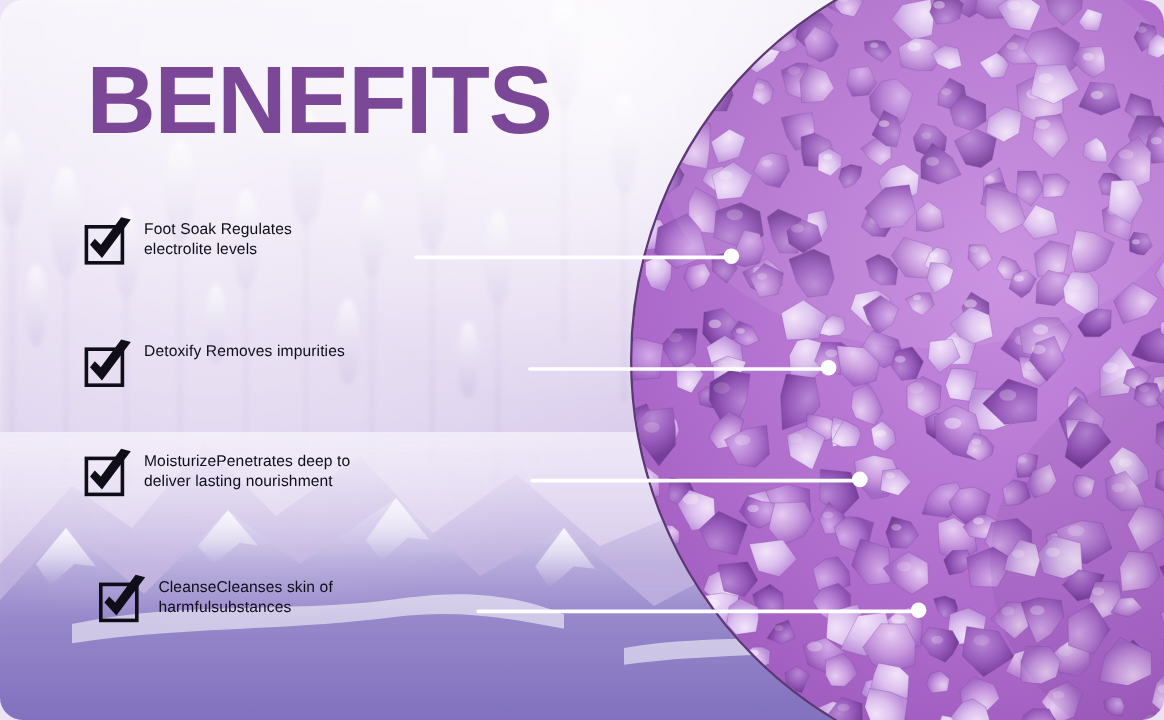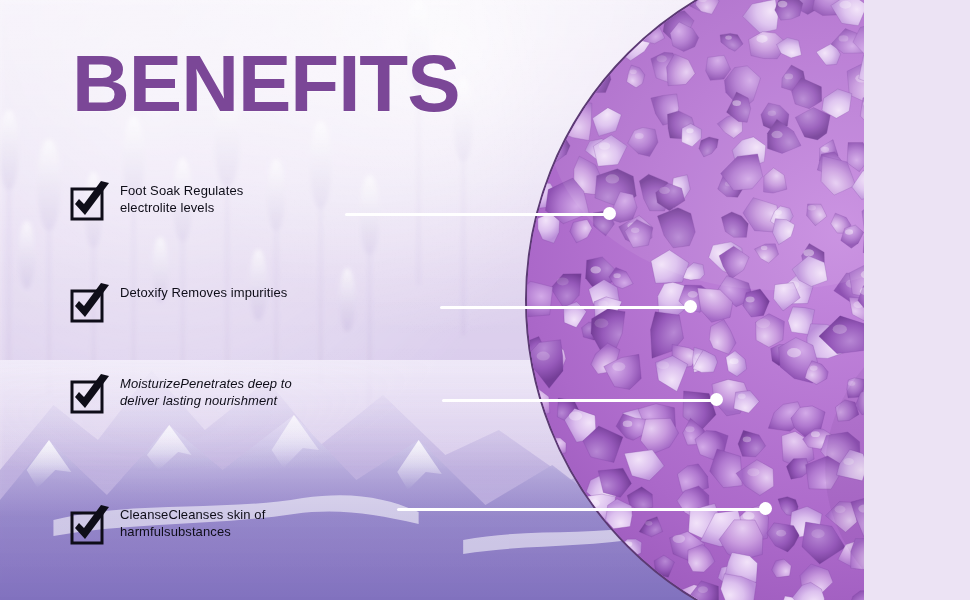--- a/index.html
+++ b/index.html
@@ -3,23 +3,24 @@
 <meta charset="utf-8">
 <style>
   * { margin:0; padding:0; box-sizing:border-box; }
   html,body { width:970px; height:600px; overflow:hidden; }
   body {
     font-family:"Liberation Sans", sans-serif;
     background:#ece3f4;
   }
   #stage {
     position:relative;
-    width:864px; height:600px;
+    width:970px; height:600px;
     overflow:hidden;
     background:linear-gradient(165deg,#f5f1fa 0%,#ece1f3 35%,#e3d7ef 60%,#d9cfeb 100%);
+    border-radius:19px;
   }
 
   
   .bg-layer { position:absolute; inset:0; pointer-events:none; }
 
   
   #bg-lavender { opacity:.85; }
   #bg-lavender svg { width:100%; height:100%; display:block; filter:blur(2.2px); }
 
   
@@ -79,22 +80,22 @@
     line-height:1.28;
     color:#0e0d18;
     font-family:"Liberation Sans", sans-serif;
     letter-spacing:.1px;
     white-space:pre-line;
     max-width:340px;
   }
 
   #benefit-0 { top:183px; }
   #benefit-1 { top:285px; }
-  #benefit-2 { top:376px;font-style:italic; }
-  #benefit-3 { top:507px; }
+  #benefit-2 { top:376px; }
+  #benefit-3 { top:481px;margin-left:12px; }
 
   
   .leader { position:absolute; height:3px; background:#ffffff; border-radius:2px; }
   .leader-dot {
     position:absolute;
     width:13px; height:13px;
     border-radius:50%;
     background:#ffffff;
   }
 </style>

